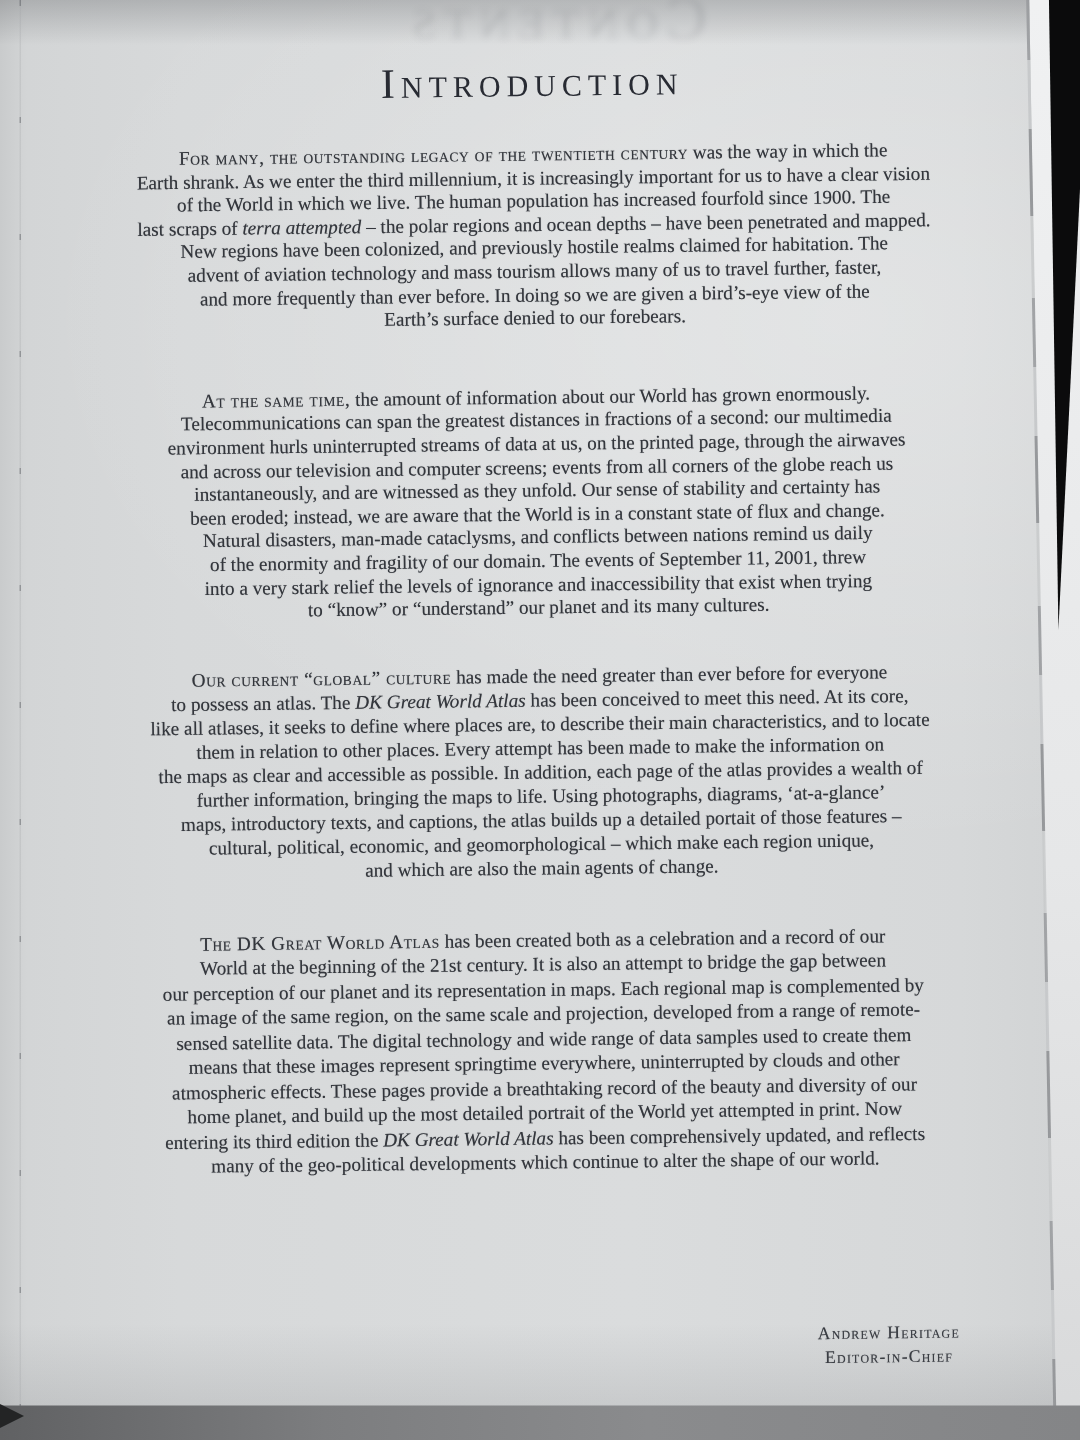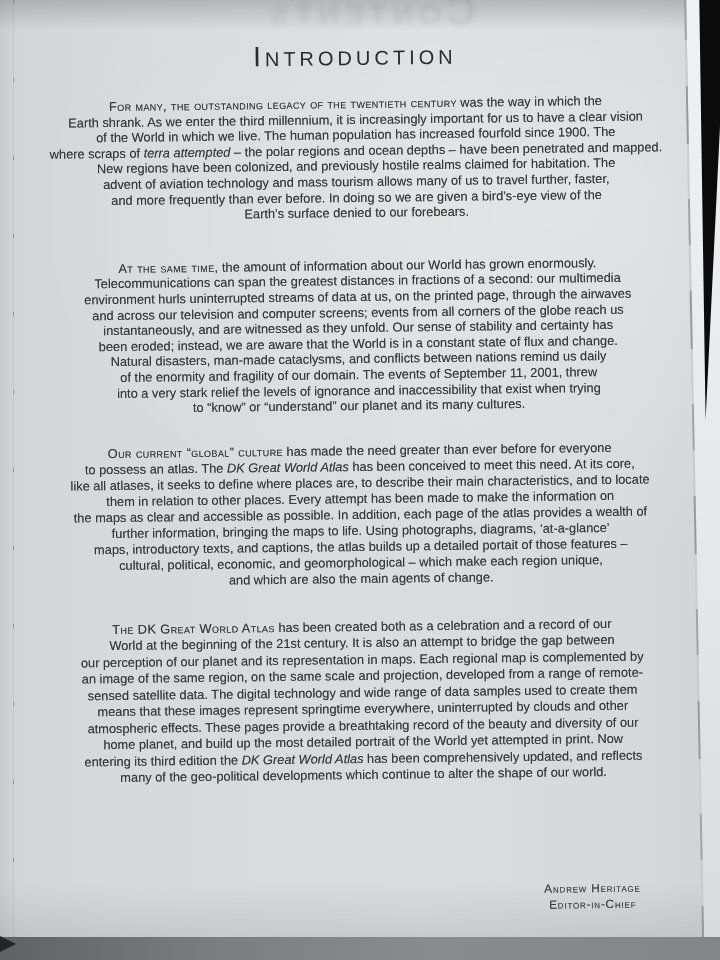--- a/index.html
+++ b/index.html
@@ -1,19 +1,19 @@
 <!DOCTYPE html>
 <html><head>
 <meta charset="utf-8">
 <style>
   html,body{margin:0;padding:0;background:#0b0b0c;}
   .photo{
     position:relative;width:720px;height:960px;overflow:hidden;
     background:#404040;
-    font-family:Liberation Sans, sans-serif;
+    font-family:Liberation Serif, serif;
   }
   
   .page-under{
     position:absolute;top:0;left:660px;width:60px;height:960px;
     background:linear-gradient(to bottom,#f0f1f2,#e6e7e8 60%,#d8d9da);
   }
   
   .black-wedge{
     position:absolute;top:0;left:690px;width:30px;height:420px;
     background:#0b0b0c;
@@ -112,21 +112,21 @@
     <div class="gutter-line"></div>
 
     <div class="content">
       <h1 class="page-title">Introduction</h1>
 
       <div>
           <div class="para para-1">
             <div class="line"><span class="sc">For many, the outstanding legacy of the twentieth century</span><span class="n"> was the way in which the</span></div>
             <div class="line"><span class="n">Earth shrank. As we enter the third millennium, it is increasingly important for us to have a clear vision</span></div>
             <div class="line"><span class="n">of the World in which we live. The human population has increased fourfold since 1900. The</span></div>
-            <div class="line"><span class="n">where scraps of </span><span class="i">terra attempted</span><span class="n"> – the polar regions and ocean depths – have been penetrated and mapped.</span></div>
+            <div class="line"><span class="n">last scraps of </span><span class="i">terra attempted</span><span class="n"> – the polar regions and ocean depths – have been penetrated and mapped.</span></div>
             <div class="line"><span class="n">New regions have been colonized, and previously hostile realms claimed for habitation. The</span></div>
             <div class="line"><span class="n">advent of aviation technology and mass tourism allows many of us to travel further, faster,</span></div>
             <div class="line"><span class="n">and more frequently than ever before. In doing so we are given a bird’s-eye view of the</span></div>
             <div class="line"><span class="n">Earth’s surface denied to our forebears.</span></div>
           </div>
           <div class="para para-2">
             <div class="line"><span class="sc">At the same time,</span><span class="n"> the amount of information about our World has grown enormously.</span></div>
             <div class="line"><span class="n">Telecommunications can span the greatest distances in fractions of a second: our multimedia</span></div>
             <div class="line"><span class="n">environment hurls uninterrupted streams of data at us, on the printed page, through the airwaves</span></div>
             <div class="line"><span class="n">and across our television and computer screens; events from all corners of the globe reach us</span></div>

